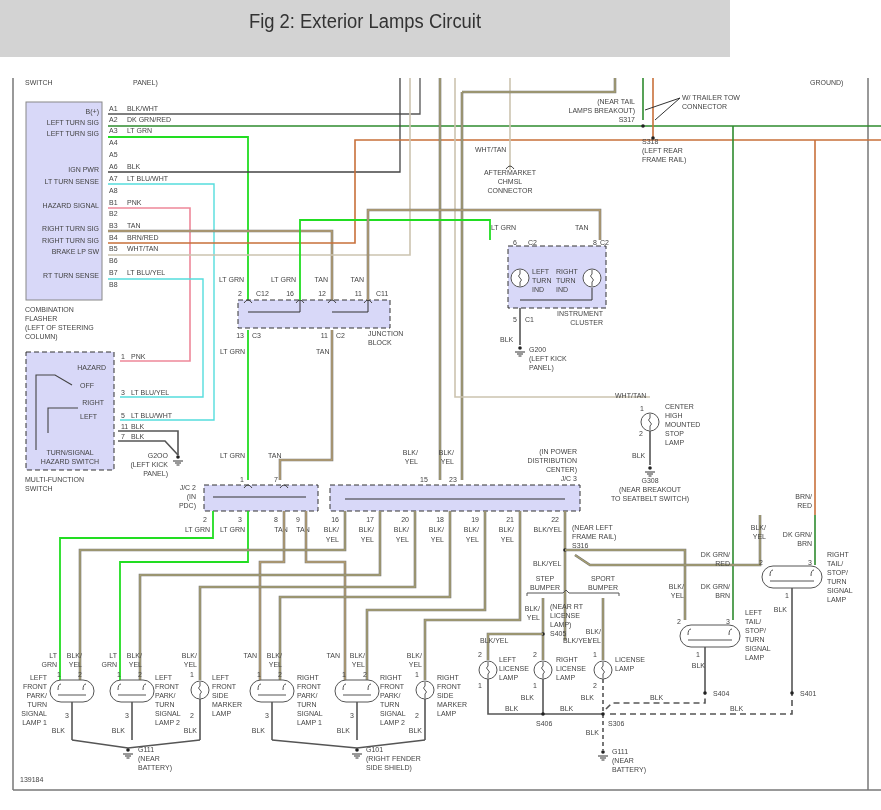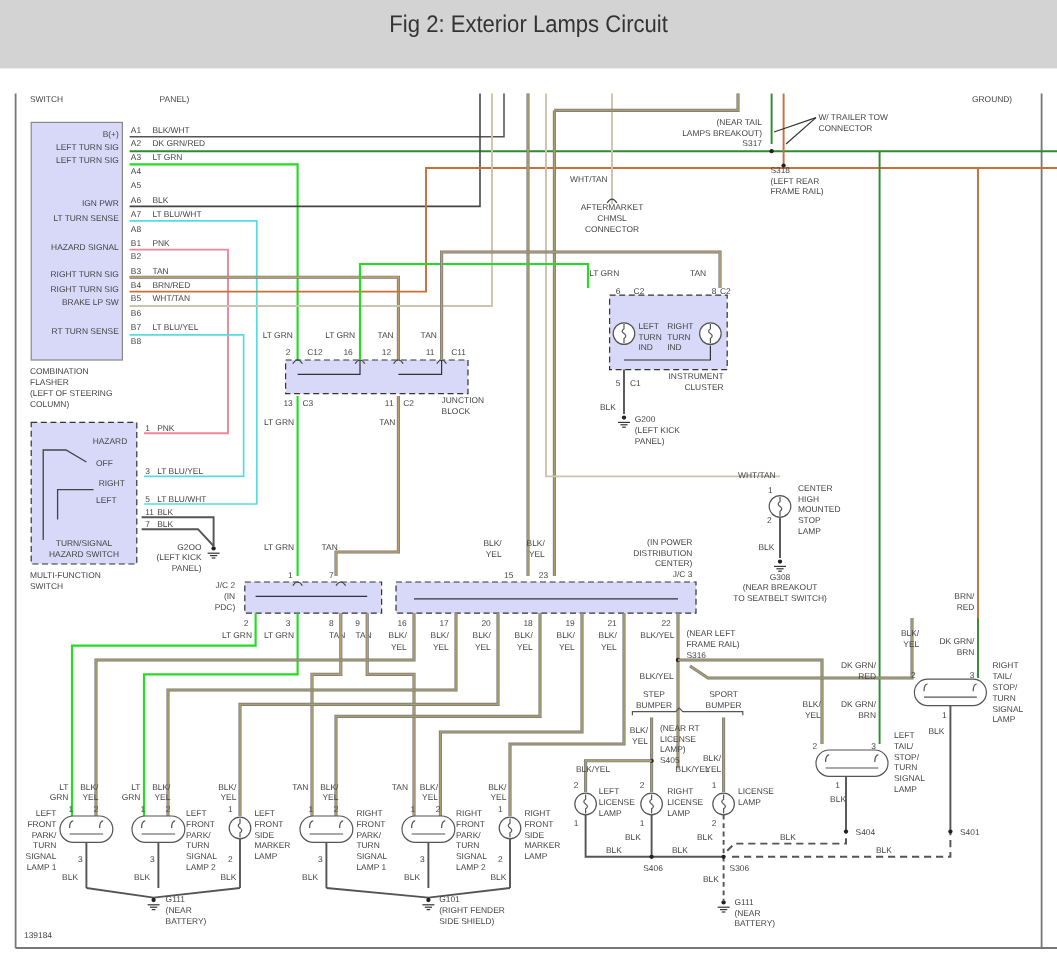--- a/index.html
+++ b/index.html
@@ -1,17 +1,17 @@
 <!DOCTYPE html>
 <html><head>
 <meta charset="utf-8">
 <style>
   html,body{margin:0;padding:0;background:#fff;}
   body{width:881px;height:810px;position:relative;overflow:hidden;font-family:"Liberation Sans",sans-serif;}
-  .header{position:absolute;left:0;top:0;width:881px;height:57px;background:#d3d3d3;}
+  .header{position:absolute;left:0;top:0;width:730px;height:57px;background:#d3d3d3;}
   .header-title{position:absolute;left:0;right:0;top:10px;text-align:center;font-family:"Liberation Sans",sans-serif;font-size:20px;color:#333;transform:scaleX(0.92);}
   svg{position:absolute;left:0;top:0;}
   svg text{font-family:"Liberation Sans",sans-serif;font-size:7px;fill:#444;}
 </style>
 </head>
 <body>
 
 <div class="header">
   <div class="header-title">Fig 2: Exterior Lamps Circuit</div>
 </div>

